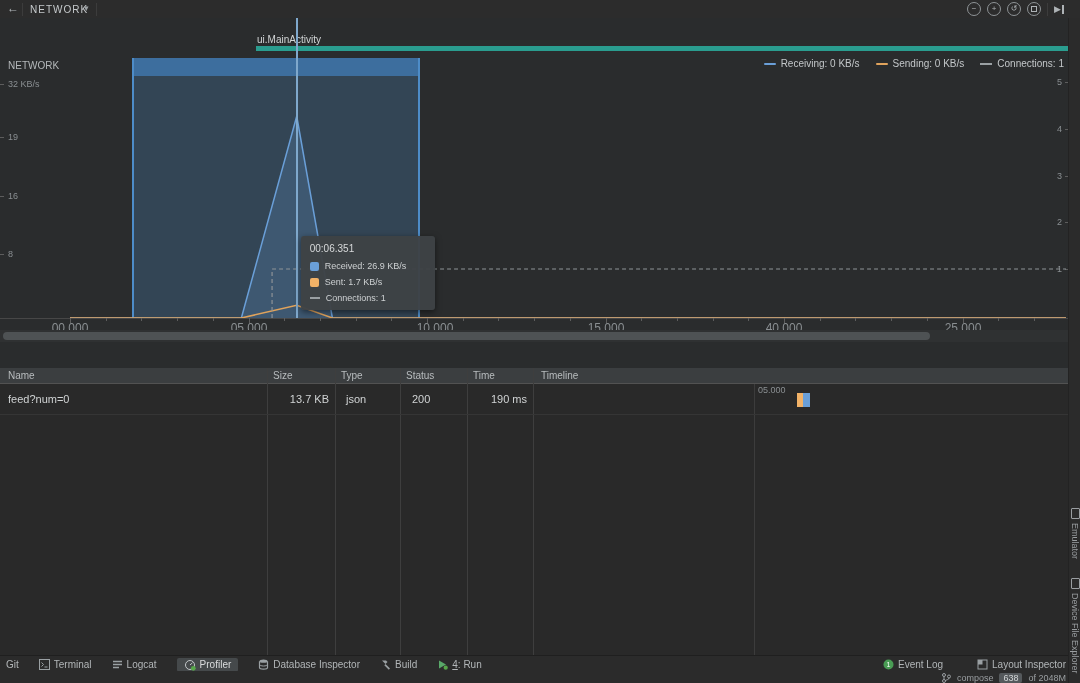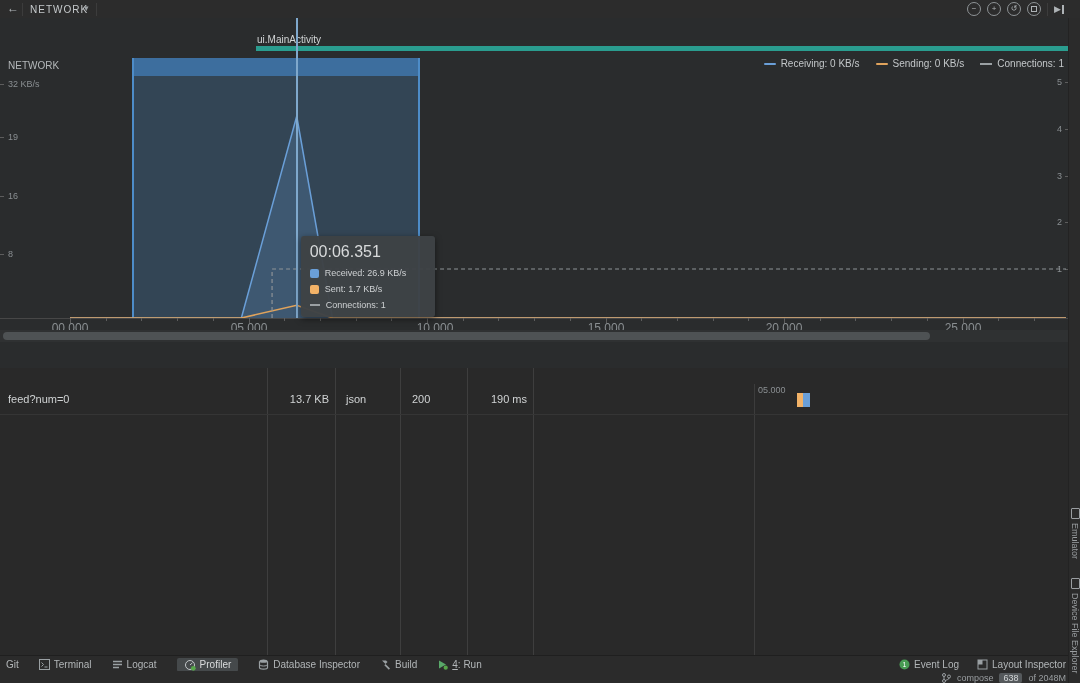--- a/index.html
+++ b/index.html
@@ -37,21 +37,21 @@
              border-left:2px solid #4d8cc8;border-right:2px solid #4d8cc8;box-sizing:border-box;}
   #selection .cap{position:absolute;left:0;top:0;right:0;height:18px;background:#3d6e9e;cursor:ew-resize;}
   #chart-svg{position:absolute;left:0;top:0;}
   #playhead{position:absolute;top:0;width:2px;height:300px;background:#7fa8cc;}
   #baseline{position:absolute;left:0;top:300px;width:1068px;height:1px;background:#474747;}
   #x-ticks{position:absolute;left:0;top:300px;width:1068px;height:6px;}
   .x-tick{position:absolute;top:0;width:1px;background:#5d5d5d;}
   .x-label{position:absolute;top:303px;font-size:12px;color:#8a8f92;transform:translateX(-50%);}
   #tooltip{position:absolute;width:116px;background:rgba(62,66,69,0.97);border-radius:3px;
            box-shadow:0 2px 6px rgba(0,0,0,.5);padding:7px 9px;z-index:5;}
-  #tooltip .tt-time{font-size:16px;color:#d8dadb;margin-bottom:7px;}
+  #tooltip .tt-time{font-size:10px;color:#d8dadb;margin-bottom:7px;}
   .tt-row{display:flex;align-items:center;gap:6px;font-size:9px;color:#ced1d3;margin-top:6px;}
   .chip{width:9px;height:9px;border-radius:2px;flex:none;}
   .chip-dash{width:10px;height:0;border-top:2px dashed #9aa0a3;flex:none;}
 
   
   #hscroll{left:0;top:330px;width:1080px;height:12px;background:#2f3132;}
   #hscroll .thumb{position:absolute;left:3px;top:2px;width:927px;height:8px;border-radius:4px;background:#4e5254;cursor:pointer;}
 
   
   #tabs{left:0;top:342px;width:1080px;height:26px;background:#2b2d2e;border-top:1px solid #212121;border-bottom:1px solid #1e1e1e;}
@@ -71,21 +71,21 @@
   #row1{position:absolute;left:0;top:16px;width:1080px;height:30px;border-bottom:1px solid #353535;cursor:pointer;}
   .cell{position:absolute;top:9px;font-size:11px;color:#d0d3d4;}
   #tl-marker{position:absolute;top:9px;height:14px;display:flex;}
   #tl-marker .sent-half{background:#f2b267;height:100%;}
   #tl-marker .recv-half{background:#6a9fd8;height:100%;}
 
   
   #toolwin{left:0;top:655px;width:1080px;height:17px;background:#2b2b2b;border-top:1px solid #1f1f1f;
            display:flex;align-items:center;font-size:10px;color:#b2b6b8;}
   .tw-left{display:flex;align-items:center;gap:20px;margin-left:6px;}
-  .tw-right{display:flex;align-items:flex-start;gap:18px;margin-left:auto;margin-right:14px;}
+  .tw-right{display:flex;align-items:flex-start;gap:34px;margin-left:auto;margin-right:14px;}
   .tw-item{display:flex;align-items:center;gap:4px;cursor:pointer;white-space:nowrap;}
   .tw-item.active{background:#45494b;color:#dadcdd;padding:1px 7px;border-radius:2px;}
   .mn{text-decoration:underline;}
   .tw-item svg{display:block;}
 
   
   #statusbar{left:0;top:671px;width:1080px;height:14px;background:#2b2b2b;display:flex;align-items:center;}
   .sb-right{display:flex;align-items:center;gap:6px;margin-left:auto;margin-right:14px;font-size:9px;color:#9a9ea1;}
   .mem-box{background:#55595c;color:#d3d6d7;padding:0 4px;border-radius:2px;font-size:9px;}
 
@@ -191,21 +191,21 @@
         <div class="x-tick" style="left: 926.8px; height: 3px;"></div>
         <div class="x-tick" style="left: 962.5px; height: 5px;"></div>
         <div class="x-tick" style="left: 998.2px; height: 3px;"></div>
         <div class="x-tick" style="left: 1033.9px; height: 3px;"></div>
       </div>
 
     <div class="x-label" style="left:70px">00.000</div>
     <div class="x-label" style="left:249px">05.000</div>
     <div class="x-label" style="left:435px">10.000</div>
     <div class="x-label" style="left:606px">15.000</div>
-    <div class="x-label" style="left:784px">20.000</div>
+    <div class="x-label" style="left:784px">40.000</div>
     <div class="x-label" style="left:963px">25.000</div>
 
     <div id="tooltip" style="left: 300.731px; top: 218px;">
       <div class="tt-time">00:06.351</div>
       <div class="tt-row">
         <span class="chip" style="background:#6a9fd8"></span>
         <span>Received: 26.9 KB/s</span>
       </div>
       <div class="tt-row">
         <span class="chip" style="background:#f2b267"></span>
@@ -217,20 +217,28 @@
       </div>
     </div>
   </div>
 
   <div id="hscroll" class="abs">
     <div class="thumb"></div>
   </div>
 
 
   <div id="table" class="abs">
+    <div id="table-header">
+      <span class="th" style="left:8px">Name</span>
+      <span class="th" style="left:273px">Size</span>
+      <span class="th" style="left:341px">Type</span>
+      <span class="th" style="left:406px">Status</span>
+      <span class="th" style="left:473px">Time</span>
+      <span class="th" style="left:541px">Timeline</span>
+    </div>
     <div class="col-sep" style="left:267px"></div>
     <div class="col-sep" style="left:335px"></div>
     <div class="col-sep" style="left:400px"></div>
     <div class="col-sep" style="left:467px"></div>
     <div class="col-sep" style="left:533px"></div>
     <div id="tl-grid" style="left: 754px;"></div>
     <div id="tl-axis-label" style="left: 758px;">05.000</div>
 
     <div id="row1">
       <span class="cell" style="left:8px">feed?num=0</span>

